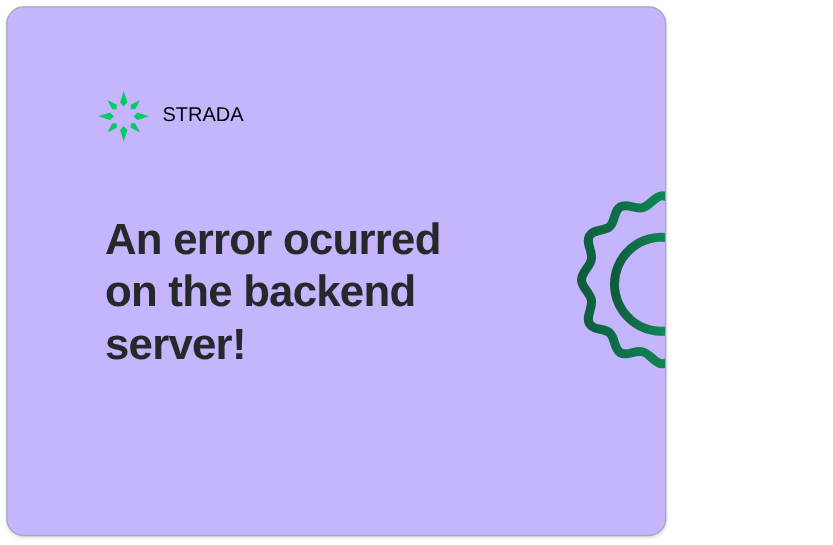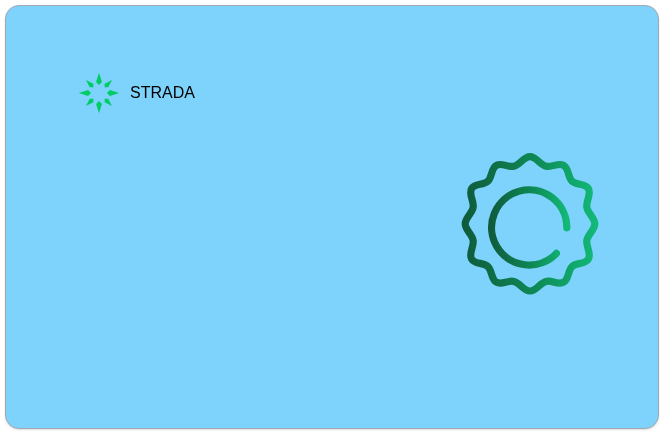--- a/index.html
+++ b/index.html
@@ -11,24 +11,24 @@
     height: 436px;
     background: #ffffff;
     font-family: "Liberation Sans", sans-serif;
     overflow: hidden;
   }
 
   #error-card {
     position: absolute;
     left: 5px;
     top: 5px;
-    width: 654px;
+    width: 528px;
     height: 424px;
     box-sizing: border-box;
-    background: #7dd3fc;
+    background: #c4b5fd;
     border: 1px solid #a2a8b3;
     border-radius: 14px;
     box-shadow: 0 1px 2px rgba(60, 66, 78, 0.18);
     overflow: hidden;
   }
 
   
   #brand-lockup {
     position: absolute;
     left: 72px;
@@ -87,20 +87,21 @@
           <polygon points="50,6 56,25 50,31 44,25"></polygon>
           <polygon points="94,50 75,56 69,50 75,44"></polygon>
           <polygon points="50,94 44,75 50,69 56,75"></polygon>
           <polygon points="6,50 25,44 31,50 25,56"></polygon>
         </g>
       </g>
     </svg>
     <div>STRADA</div>
   </div>
 
+  <p id="error-message">An error ocurred on the backend server!</p>
 
   <svg id="gear-illustration" viewBox="0 0 200 200" aria-hidden="true">
     <defs>
       <linearGradient id="gear-gradient" x1="0" y1="0.5" x2="1" y2="0.5">
         <stop offset="0%" stop-color="#0f5c3d"></stop>
         <stop offset="55%" stop-color="#0e8a56"></stop>
         <stop offset="100%" stop-color="#12b877"></stop>
       </linearGradient>
     </defs>
     <g fill="none" stroke="url(#gear-gradient)" stroke-width="9" stroke-linecap="round" stroke-linejoin="round">

